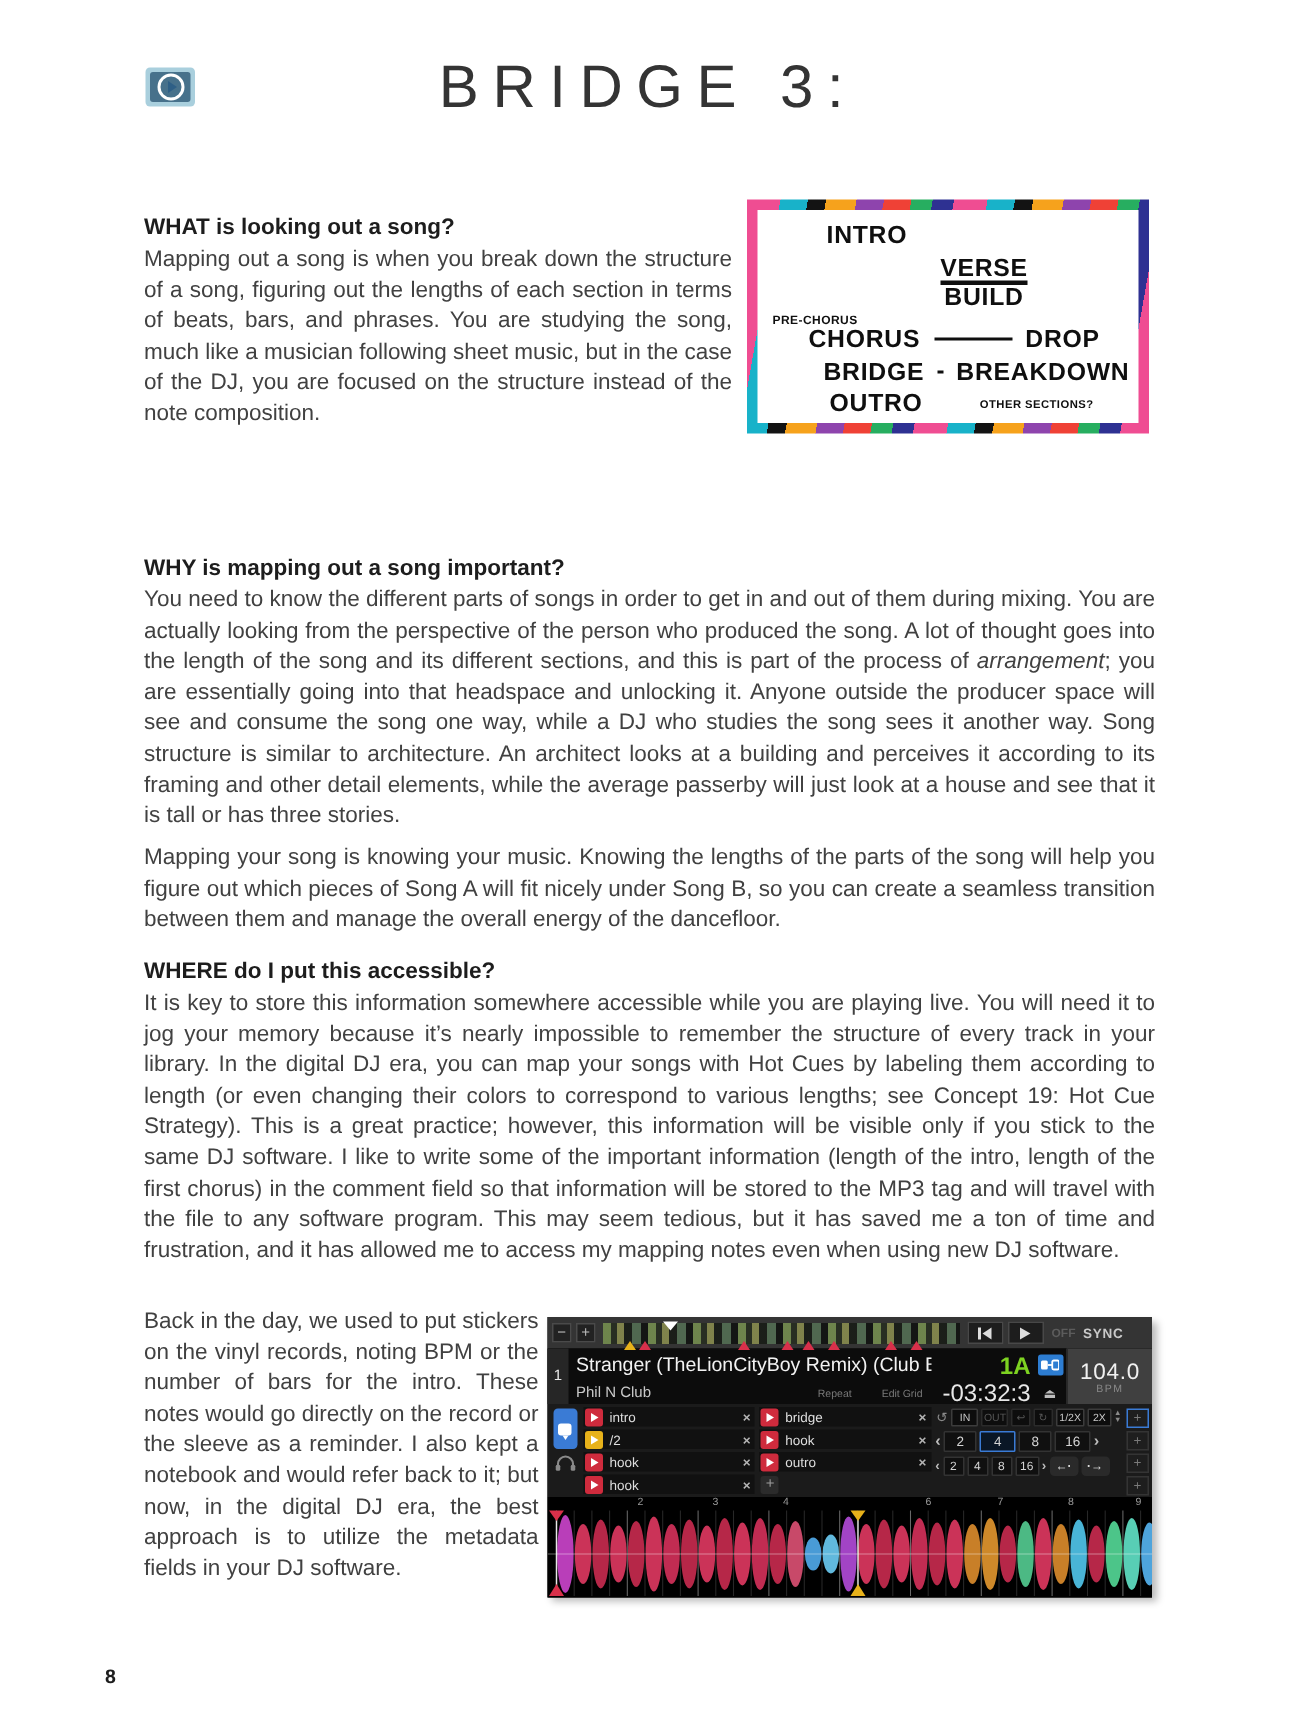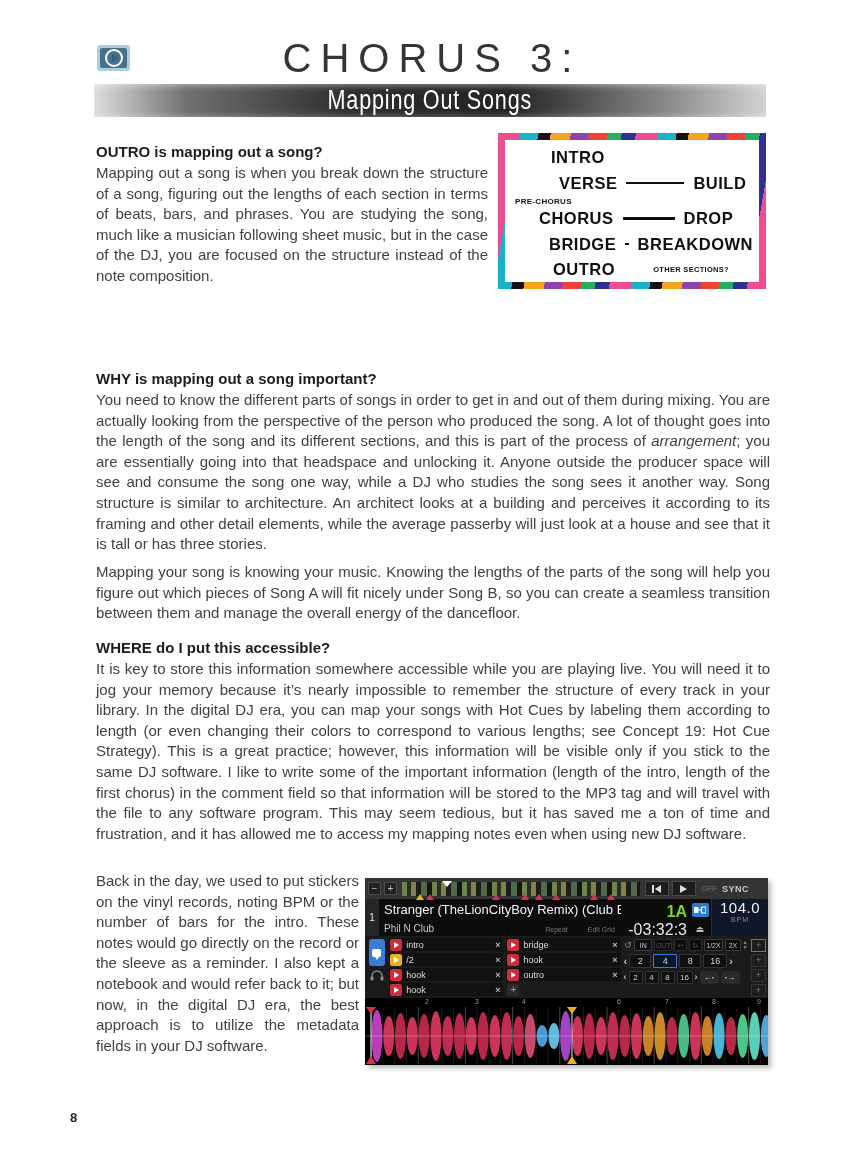--- a/index.html
+++ b/index.html
@@ -69,22 +69,22 @@
   .tiny-label{color:#787878;font-size:7px;margin-right:20px;}
   .kt-col{width:64px;display:flex;flex-direction:column;align-items:flex-end;justify-content:space-between;
       padding:4px 2px 3px 0;box-sizing:border-box;}
   .key{color:#7ed321;font-size:16px;font-weight:bold;}
   .time{color:#e8e8e8;font-size:16px;}
   .badge-col{width:22px;display:flex;flex-direction:column;align-items:center;justify-content:space-between;
       padding:4px 0 2px 0;box-sizing:border-box;}
   .link-badge{width:17px;height:14px;background:#2d7dd2;border-radius:2px;display:flex;
       align-items:center;justify-content:center;}
   .eject{color:#bdbdbd;font-size:9px;line-height:9px;}
-  .bpm-box{width:56px;background:#0f172a;display:flex;flex-direction:column;align-items:center;
-      border-left:1px solid #2a2a2a;}
+  .bpm-box{width:56px;background:#404040;display:flex;flex-direction:column;align-items:center;
+      justify-content:center;border-left:1px solid #2a2a2a;}
   .bpm-val{color:#f0f0f0;font-size:15px;letter-spacing:.5px;}
   .bpm-lab{color:#8a8a8a;font-size:7px;letter-spacing:1px;}
   .dj-cues{height:62px;background:#1b1b1b;display:flex;gap:3px;padding:2px 2px;box-sizing:border-box;}
   .cue-rail{width:20px;display:flex;flex-direction:column;align-items:center;gap:3px;padding-top:1px;}
   .cue-pin-btn{width:16px;height:27px;background:#3a7bd5;border-radius:3px;display:flex;
       align-items:center;justify-content:center;}
   .pin{position:relative;width:9px;height:8px;background:#fff;border-radius:2px;}
   .pin::after{content:"";position:absolute;left:2.5px;bottom:-3px;width:0;height:0;
       border-left:2px solid transparent;border-right:2px solid transparent;border-top:3px solid #fff;}
   .cue-col{width:118px;display:flex;flex-direction:column;gap:2px;}
@@ -122,34 +122,31 @@
 
 <div class="page">
 
   <div class="logo">
     <div class="logo-inner">
       <div class="logo-circle">
         <div class="logo-play"></div>
       </div>
     </div>
   </div>
-  <div class="concept-title">CHORUS 3:</div>
-  <div class="banner">
-    <span class="banner-text">Mapping Out Songs</span>
-  </div>
-
-  <h3 class="h3" style="left:96px;top:143px;">OUTRO is mapping out a song?</h3>
+  <div class="concept-title">BRIDGE 3:</div>
+
+  <h3 class="h3" style="left:96px;top:143px;">WHAT is looking out a song?</h3>
   <p class="para" style="left:96px;top:163px;width:392px;">Mapping out a song is when you break down the structure of a song, figuring out the lengths of each section in terms of beats, bars, and phrases. You are studying the song, much like a musician following sheet music, but in the case of the DJ, you are focused on the structure instead of the note composition.</p>
 
   <div class="diagram">
     <div class="diagram-inner">
       <div class="drow" style="padding-left:40px;">
         <span>INTRO</span>
       </div>
-      <div class="drow" style="padding-left:48px;">
+      <div class="drow" style="padding-left:48px;flex-direction:column;">
         <span>VERSE</span>
         <span class="dline" style="width:58px;"></span>
         <span>BUILD</span>
       </div>
       <div class="dsmall" style="padding-left:4px;">PRE-CHORUS</div>
       <div class="drow" style="padding-left:28px;margin-top:-3px;">
         <span>CHORUS</span>
         <span class="dline" style="width:52px;"></span>
         <span>DROP</span>
       </div>

